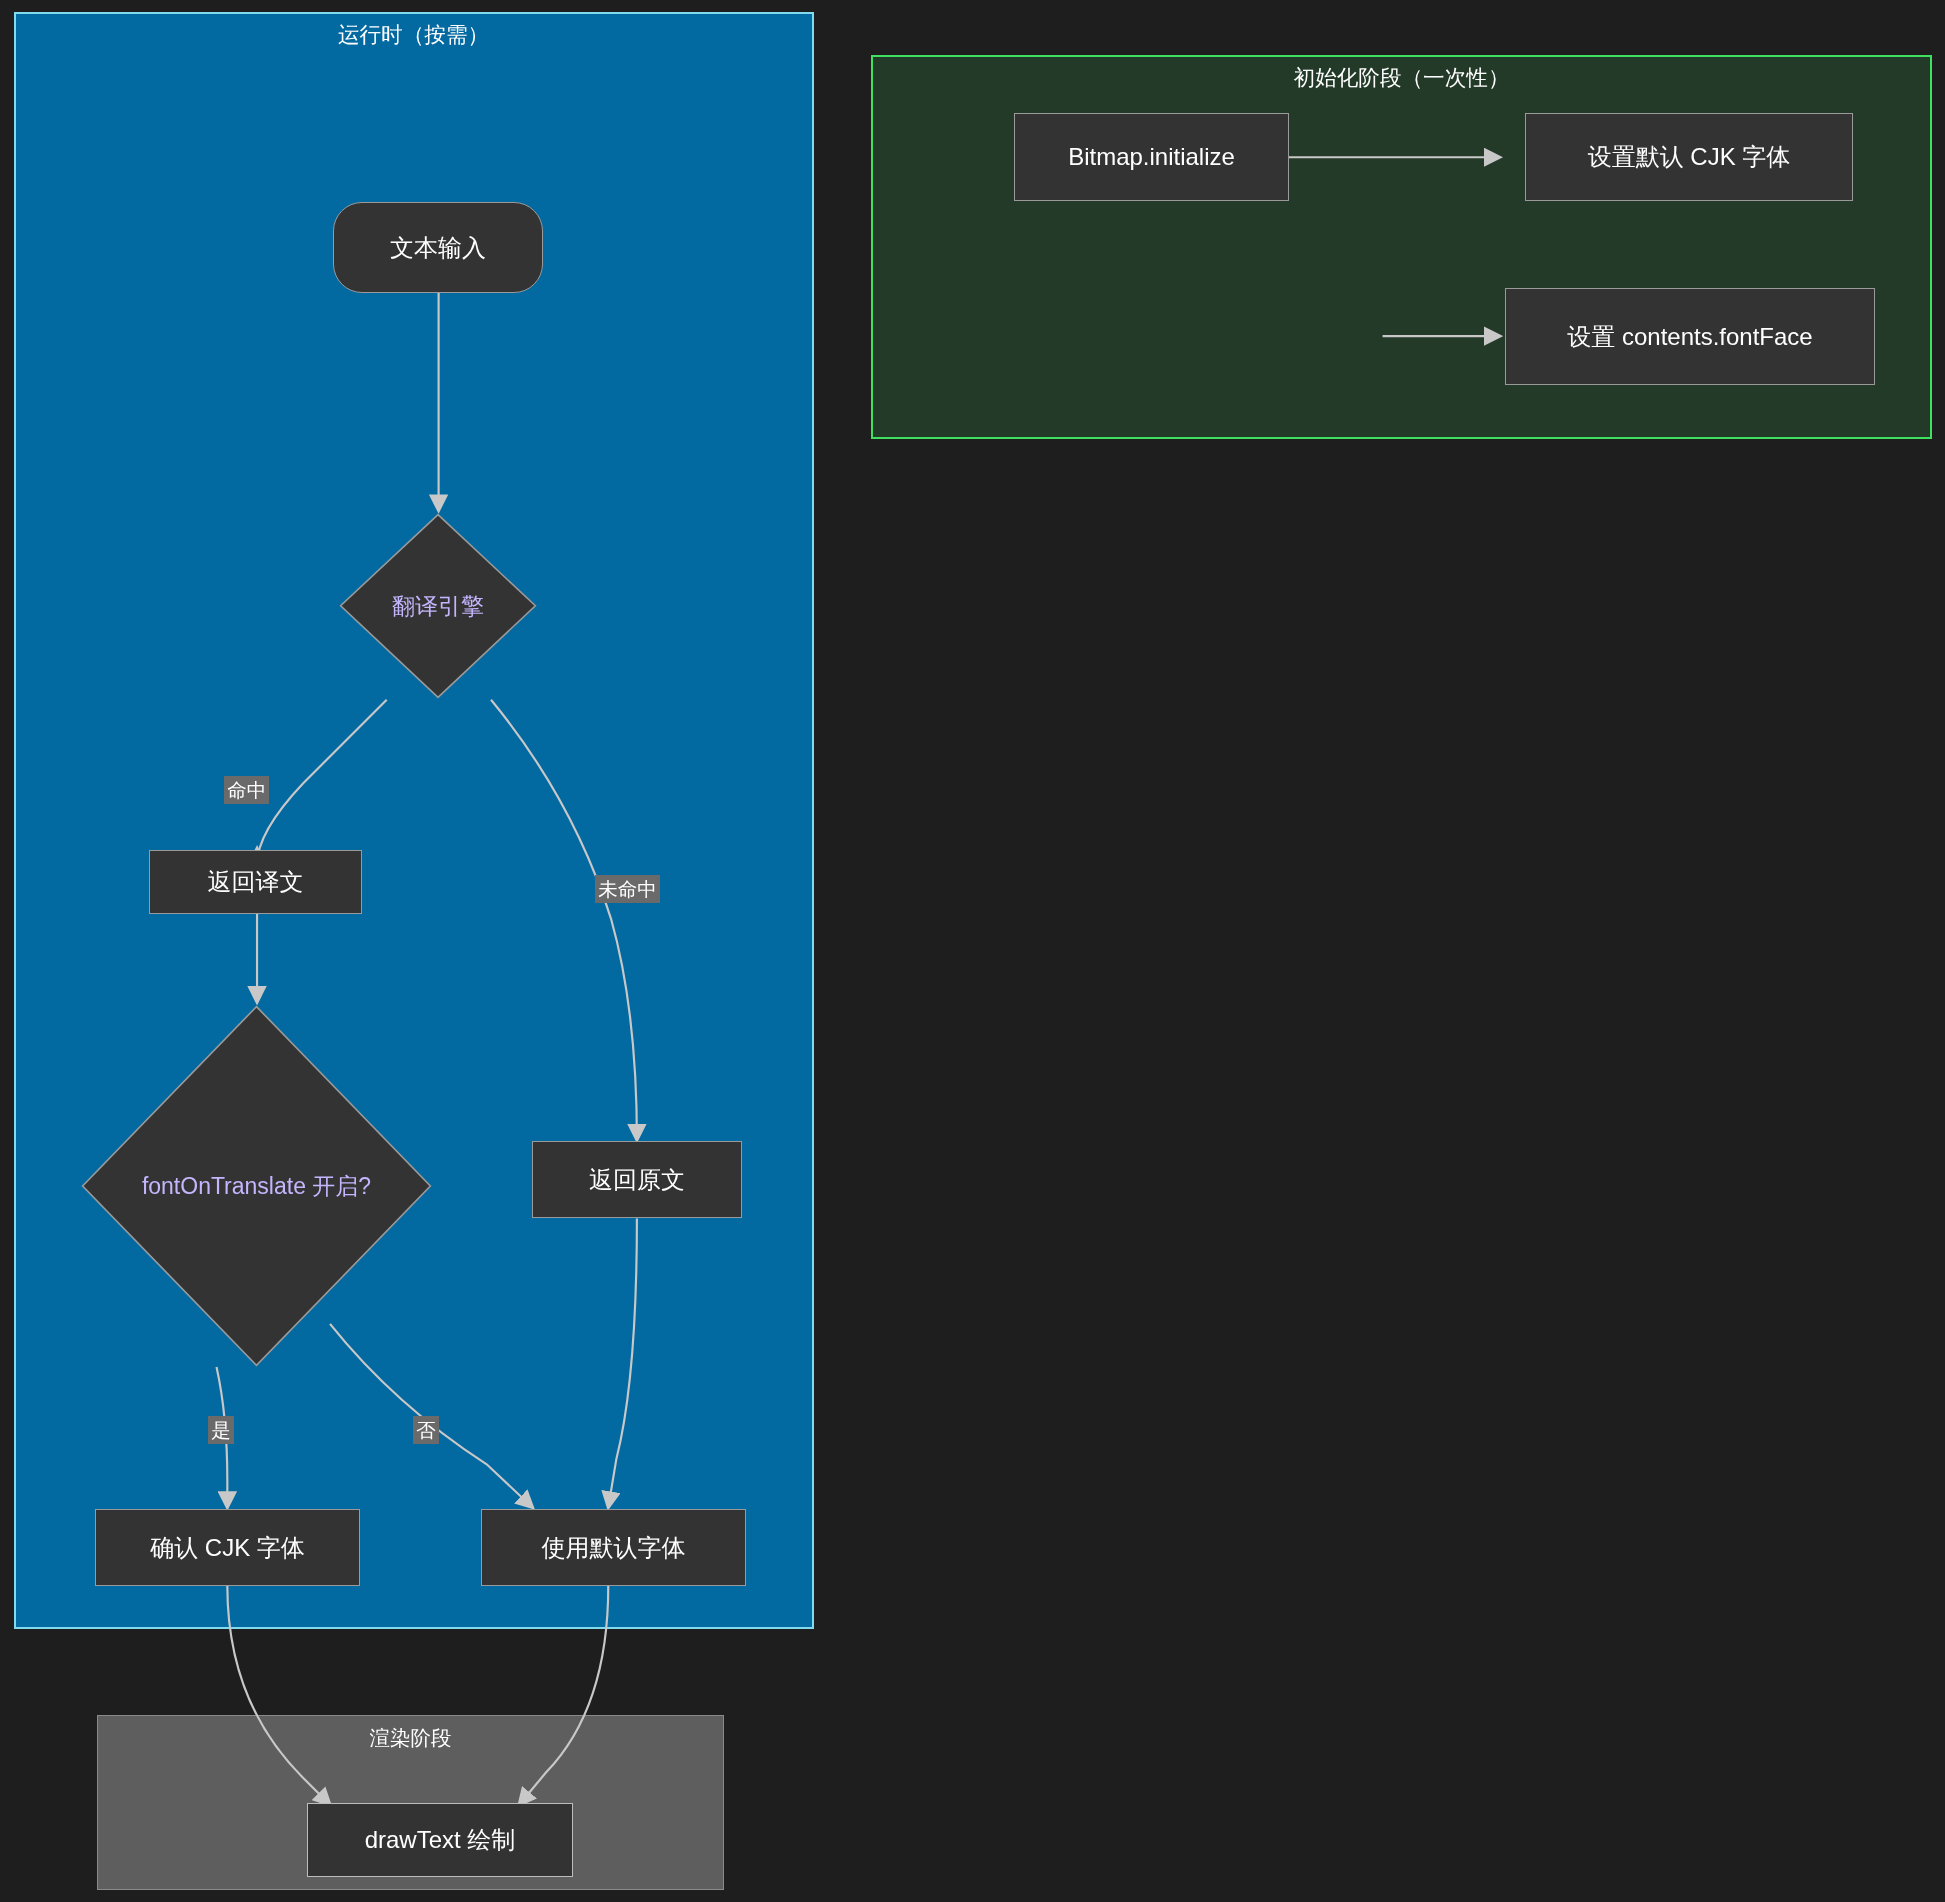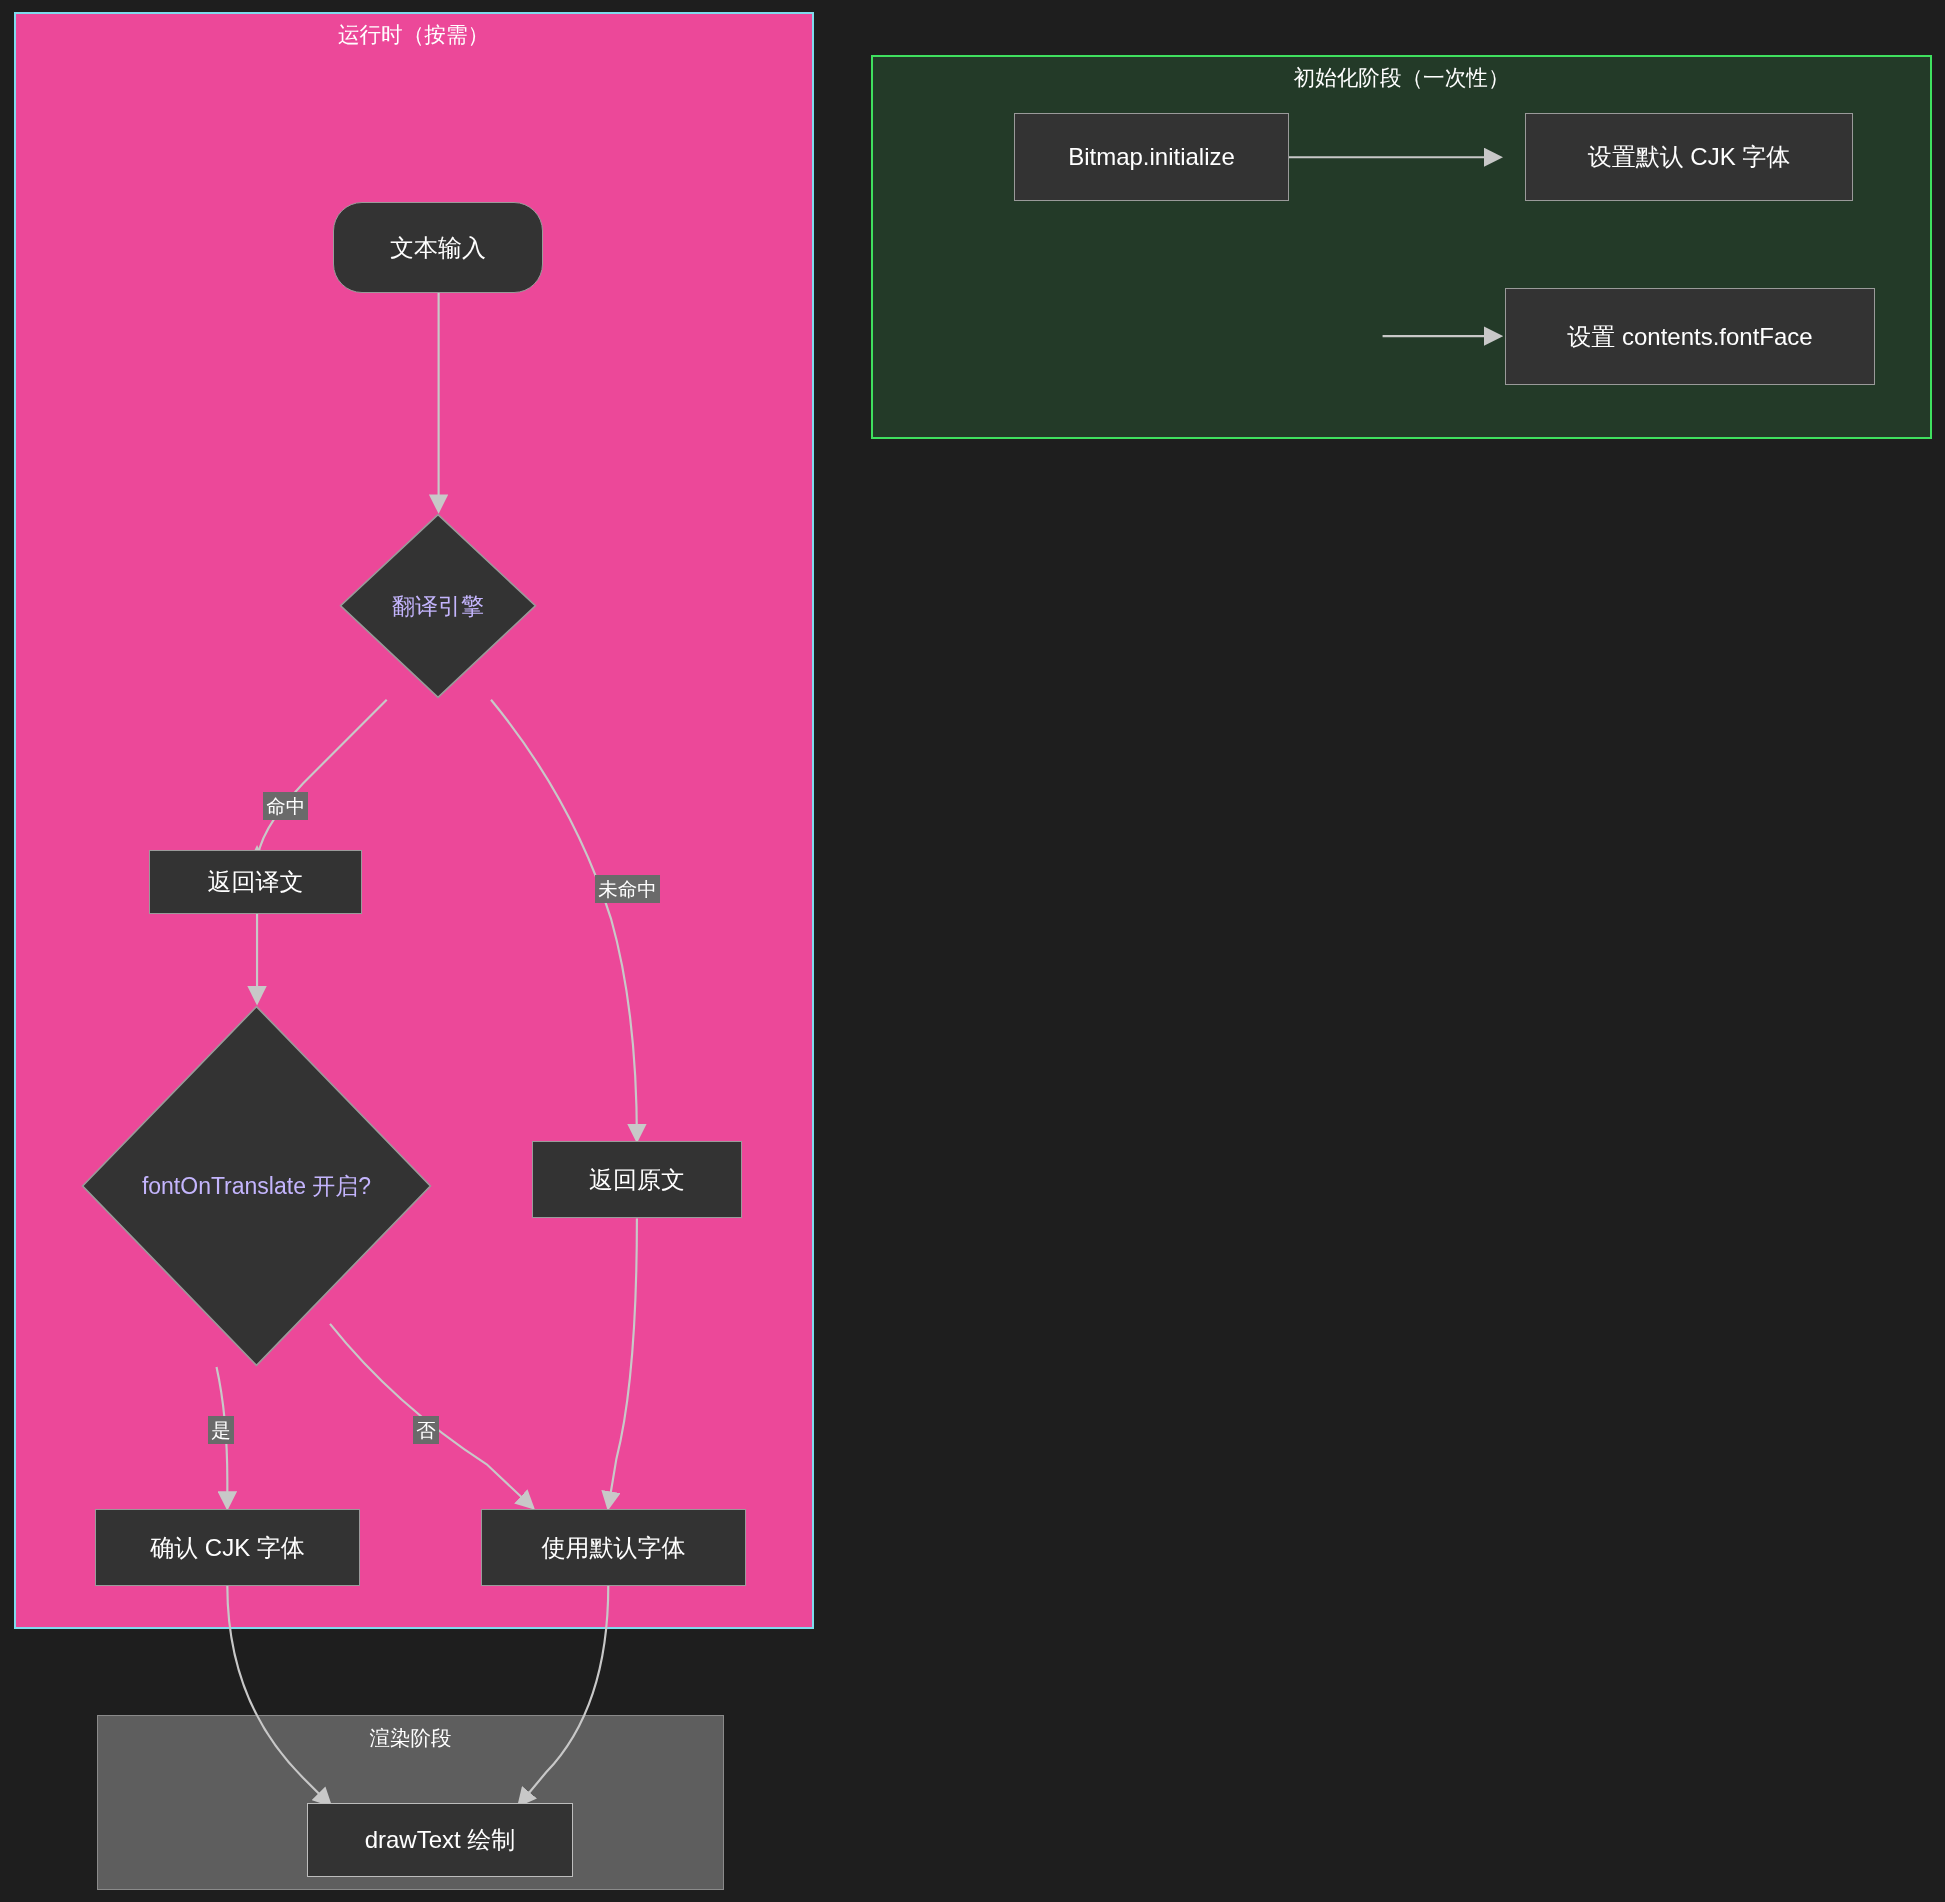--- a/index.html
+++ b/index.html
@@ -16,21 +16,21 @@
     overflow: hidden;
   }
   
   .subgraph {
     position: absolute;
     box-sizing: border-box;
   }
   .sg-runtime {
     left: 13.5px; top: 12px;
     width: 800px; height: 1617px;
-    background: #ec4899;
+    background: #0369a1;
     border: 2.7px solid #7fdbed;
   }
   .sg-init {
     left: 871px; top: 55px;
     width: 1061px; height: 384px;
     background: #233a28;
     border: 2.7px solid #3fe05f;
   }
   .sg-render {
     left: 97px; top: 1715px;
@@ -187,21 +187,21 @@
   </div>
 
   <div class="node" style="left:95px; top:1509px; width:265px; height:77px;">
     <span>确认 CJK 字体</span>
   </div>
 
   <div class="node" style="left:481px; top:1509px; width:265px; height:77px;align-items:center;">
     <span>使用默认字体</span>
   </div>
 
-  <div class="edge-label" style="left:224px; top:792px;margin-left:39px;">
+  <div class="edge-label" style="left:224px; top:776px;">
     <span>命中</span>
   </div>
 
   <div class="edge-label" style="left:595px; top:875px;">
     <span>未命中</span>
   </div>
 
   <div class="edge-label" style="left:208px; top:1416px;">
     <span>是</span>
   </div>

